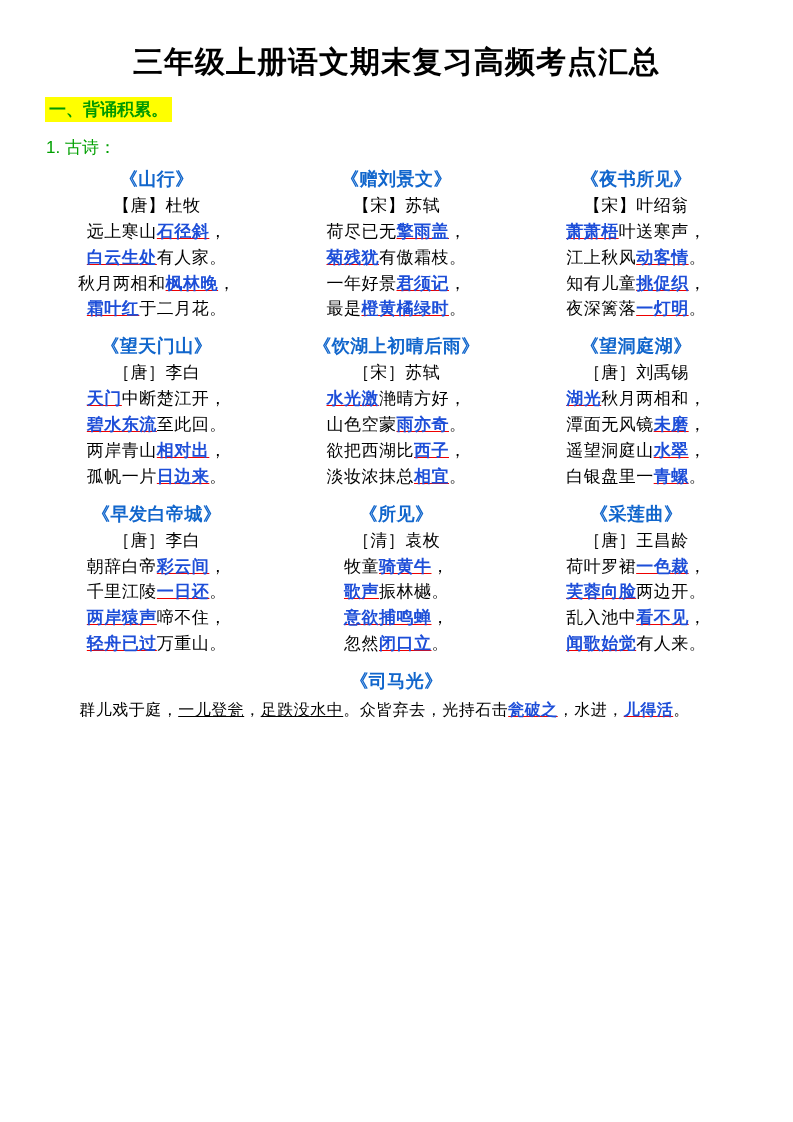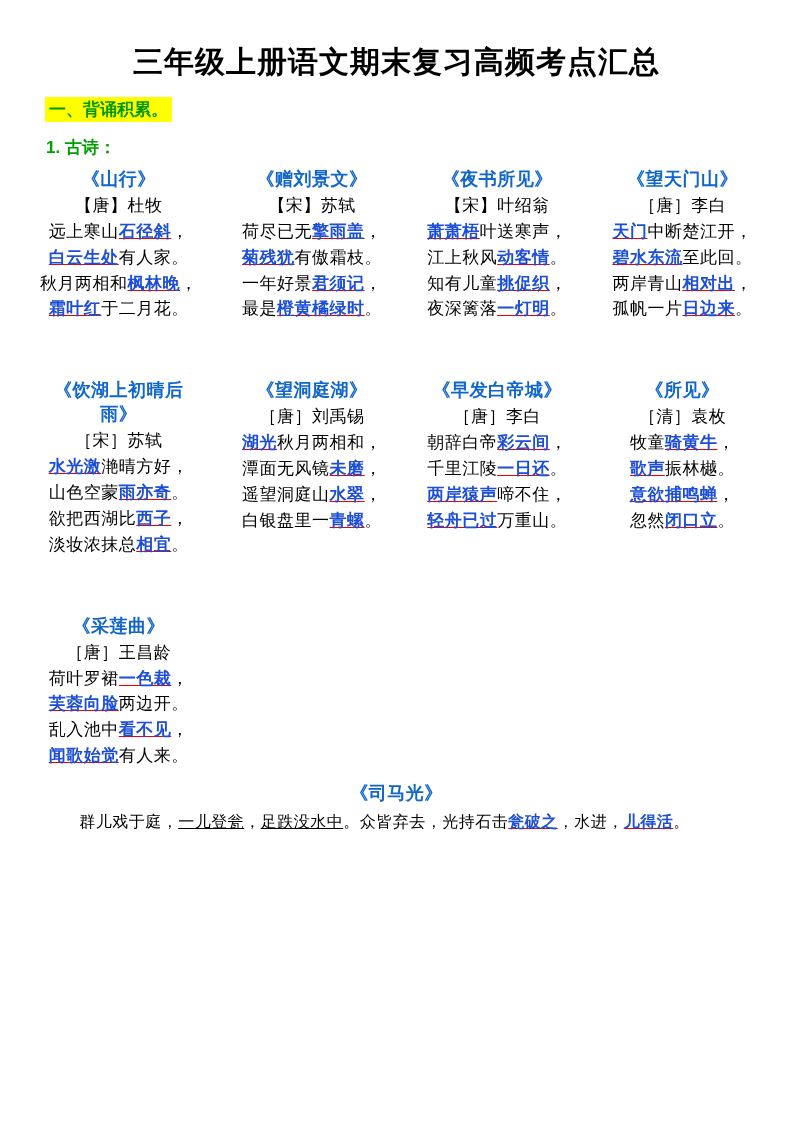--- a/index.html
+++ b/index.html
@@ -34,30 +34,29 @@
     display: inline-block;
     background: #ffff00;
     color: #009900;
     font-weight: bold;
     font-size: 17px;
     padding: 1px 4px;
     margin: 0 0 10px 5px;
   }
   .subheading {
     color: #00a000;
-    font-weight: bold;
+    font-weight: normal;
     font-size: 17px;
     margin: 4px 0 6px 6px;
   }
   .poem-grid {
     display: grid;
-    grid-template-columns: 1fr 1fr 1fr 1fr;
+    grid-template-columns: 1fr 1fr 1fr;
     column-gap: 6px;
     row-gap: 0px;
-    gap: 44px;
   }
   .poem {
     padding: 2px 0 10px 0;
     text-align: center;
   }
   .poem-title {
     color: #1166cc;
     font-weight: bold;
     font-size: 18px;
     margin-bottom: 3px;

